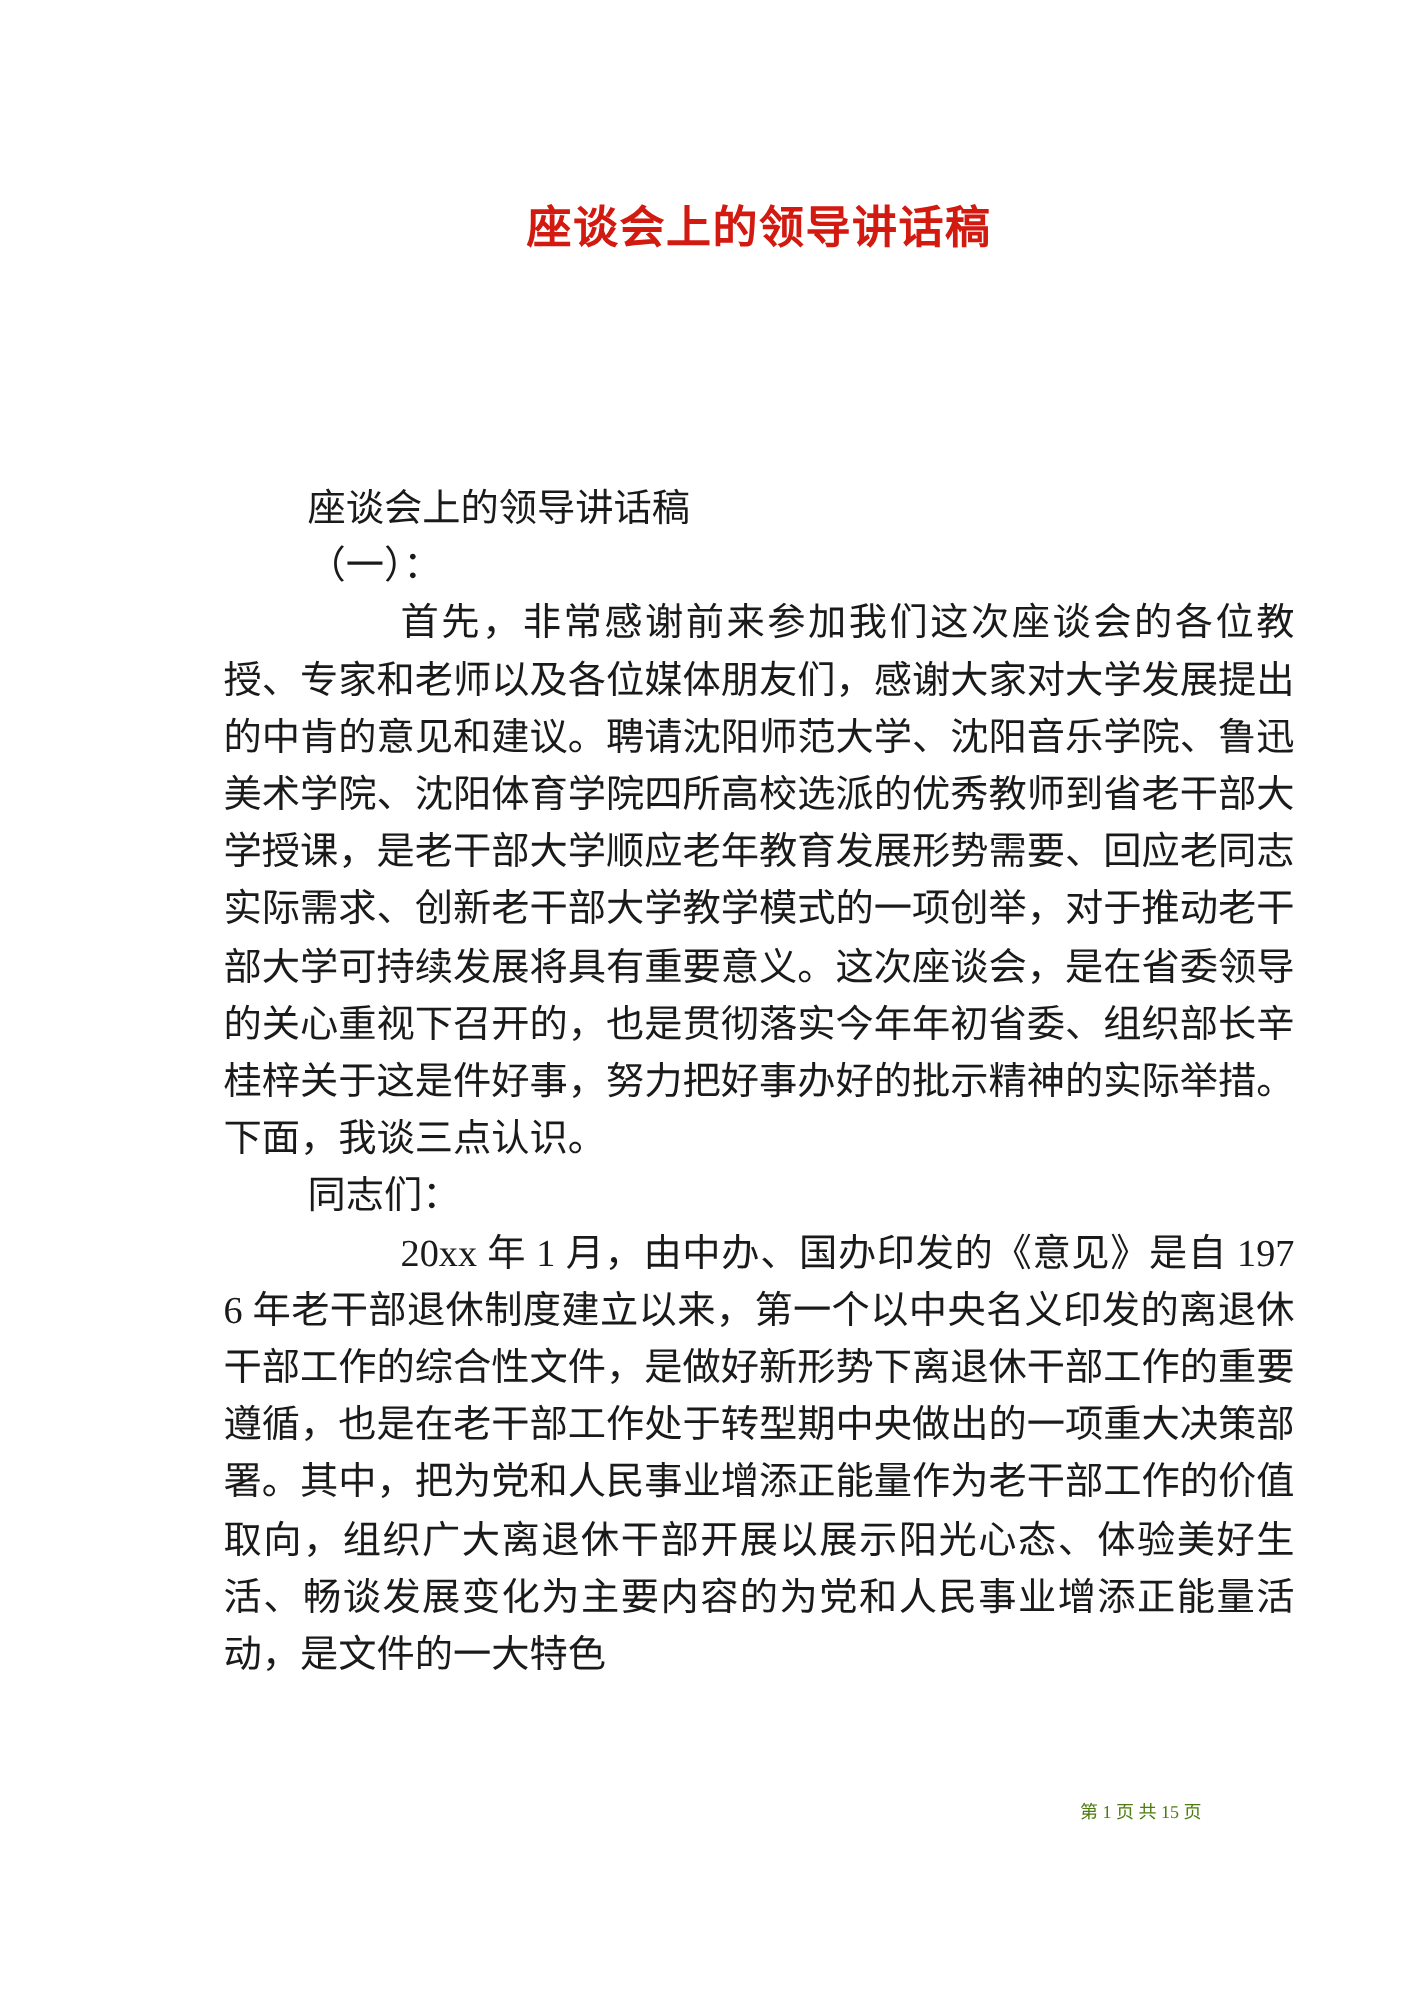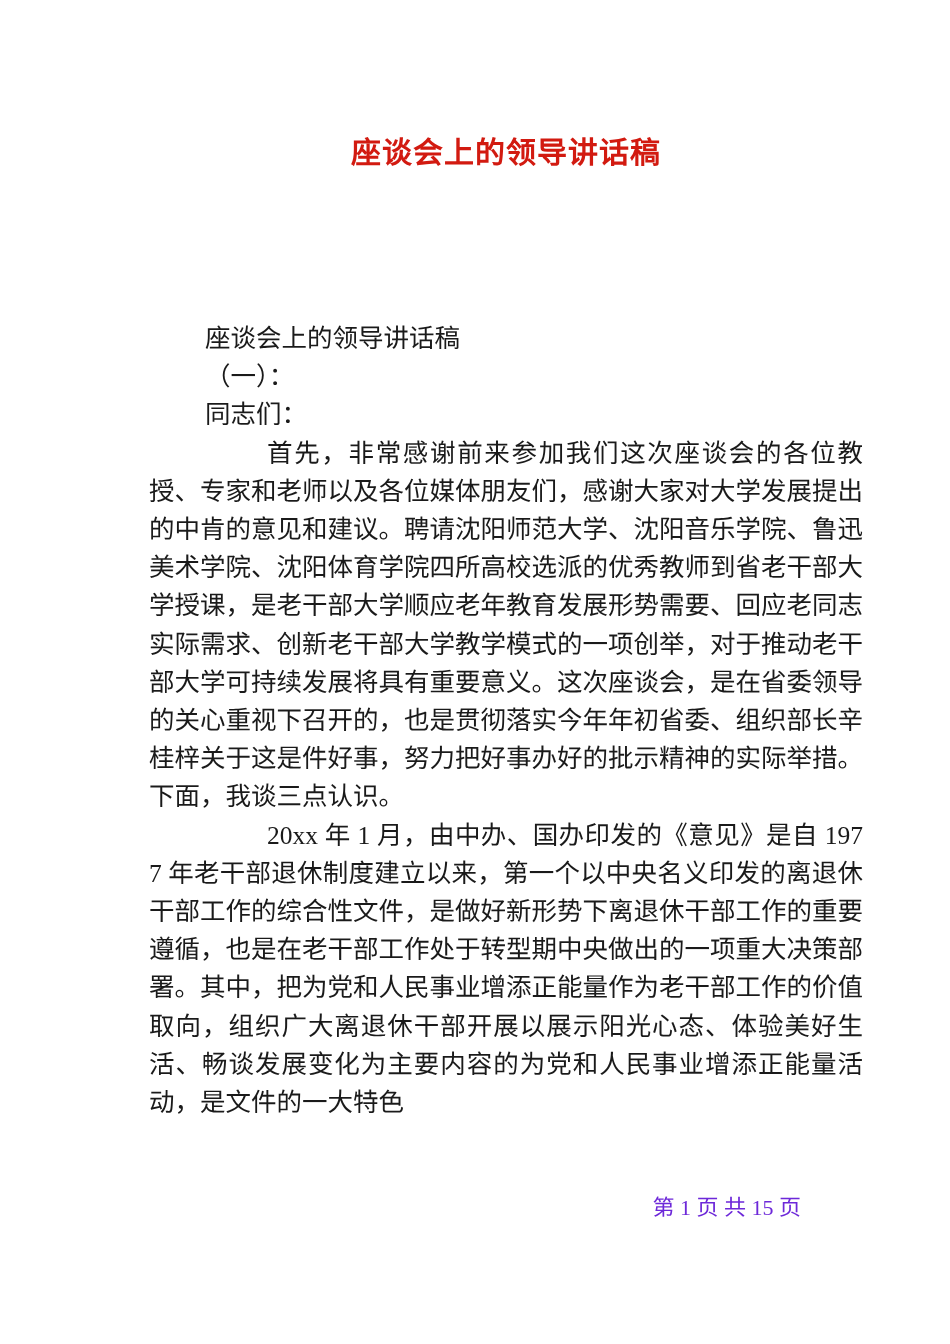--- a/index.html
+++ b/index.html
@@ -61,44 +61,44 @@
 
   
   .indent-2 { text-indent: 56px; }
   .indent-4 { text-indent: 118px; }
 
   
   .footer {
     position: absolute;
     right: 118px;
     top: 1196px;
-    font-size: 22px;
+    font-size: 12px;
     line-height: 24px;
-    color: #6d28d9;
+    color: #4d7c0f;
     white-space: nowrap;
     font-family: "Liberation Serif", "DejaVu Serif", serif;
   }
 </style>
 </head>
 <body>
 
 <div id="page">
 
   <div class="doc-title">座谈会上的领导讲话稿</div>
 
   <div class="doc-body">
 
     <p class="para indent-2">座谈会上的领导讲话稿</p>
 
     <p class="para indent-2">（一）：</p>
 
+    <p class="para indent-4">首先，非常感谢前来参加我们这次座谈会的各位教授、专家和老师以及各位媒体朋友们，感谢大家对大学发展提出的中肯的意见和建议。聘请沈阳师范大学、沈阳音乐学院、鲁迅美术学院、沈阳体育学院四所高校选派的优秀教师到省老干部大学授课，是老干部大学顺应老年教育发展形势需要、回应老同志实际需求、创新老干部大学教学模式的一项创举，对于推动老干部大学可持续发展将具有重要意义。这次座谈会，是在省委领导的关心重视下召开的，也是贯彻落实今年年初省委、组织部长辛桂梓关于这是件好事，努力把好事办好的批示精神的实际举措。下面，我谈三点认识。</p>
+
     <p class="para indent-2">同志们：</p>
 
-    <p class="para indent-4">首先，非常感谢前来参加我们这次座谈会的各位教授、专家和老师以及各位媒体朋友们，感谢大家对大学发展提出的中肯的意见和建议。聘请沈阳师范大学、沈阳音乐学院、鲁迅美术学院、沈阳体育学院四所高校选派的优秀教师到省老干部大学授课，是老干部大学顺应老年教育发展形势需要、回应老同志实际需求、创新老干部大学教学模式的一项创举，对于推动老干部大学可持续发展将具有重要意义。这次座谈会，是在省委领导的关心重视下召开的，也是贯彻落实今年年初省委、组织部长辛桂梓关于这是件好事，努力把好事办好的批示精神的实际举措。下面，我谈三点认识。</p>
 
-
-    <p class="para indent-4">20xx 年 1 月，由中办、国办印发的《意见》是自 1977 年老干部退休制度建立以来，第一个以中央名义印发的离退休干部工作的综合性文件，是做好新形势下离退休干部工作的重要遵循，也是在老干部工作处于转型期中央做出的一项重大决策部署。其中，把为党和人民事业增添正能量作为老干部工作的价值取向，组织广大离退休干部开展以展示阳光心态、体验美好生活、畅谈发展变化为主要内容的为党和人民事业增添正能量活动，是文件的一大特色</p>
+    <p class="para indent-4">20xx 年 1 月，由中办、国办印发的《意见》是自 1976 年老干部退休制度建立以来，第一个以中央名义印发的离退休干部工作的综合性文件，是做好新形势下离退休干部工作的重要遵循，也是在老干部工作处于转型期中央做出的一项重大决策部署。其中，把为党和人民事业增添正能量作为老干部工作的价值取向，组织广大离退休干部开展以展示阳光心态、体验美好生活、畅谈发展变化为主要内容的为党和人民事业增添正能量活动，是文件的一大特色</p>
 
   </div>
 
   <div class="footer">第 1 页 共 15 页</div>
 
 </div>
 
 </body></html>

